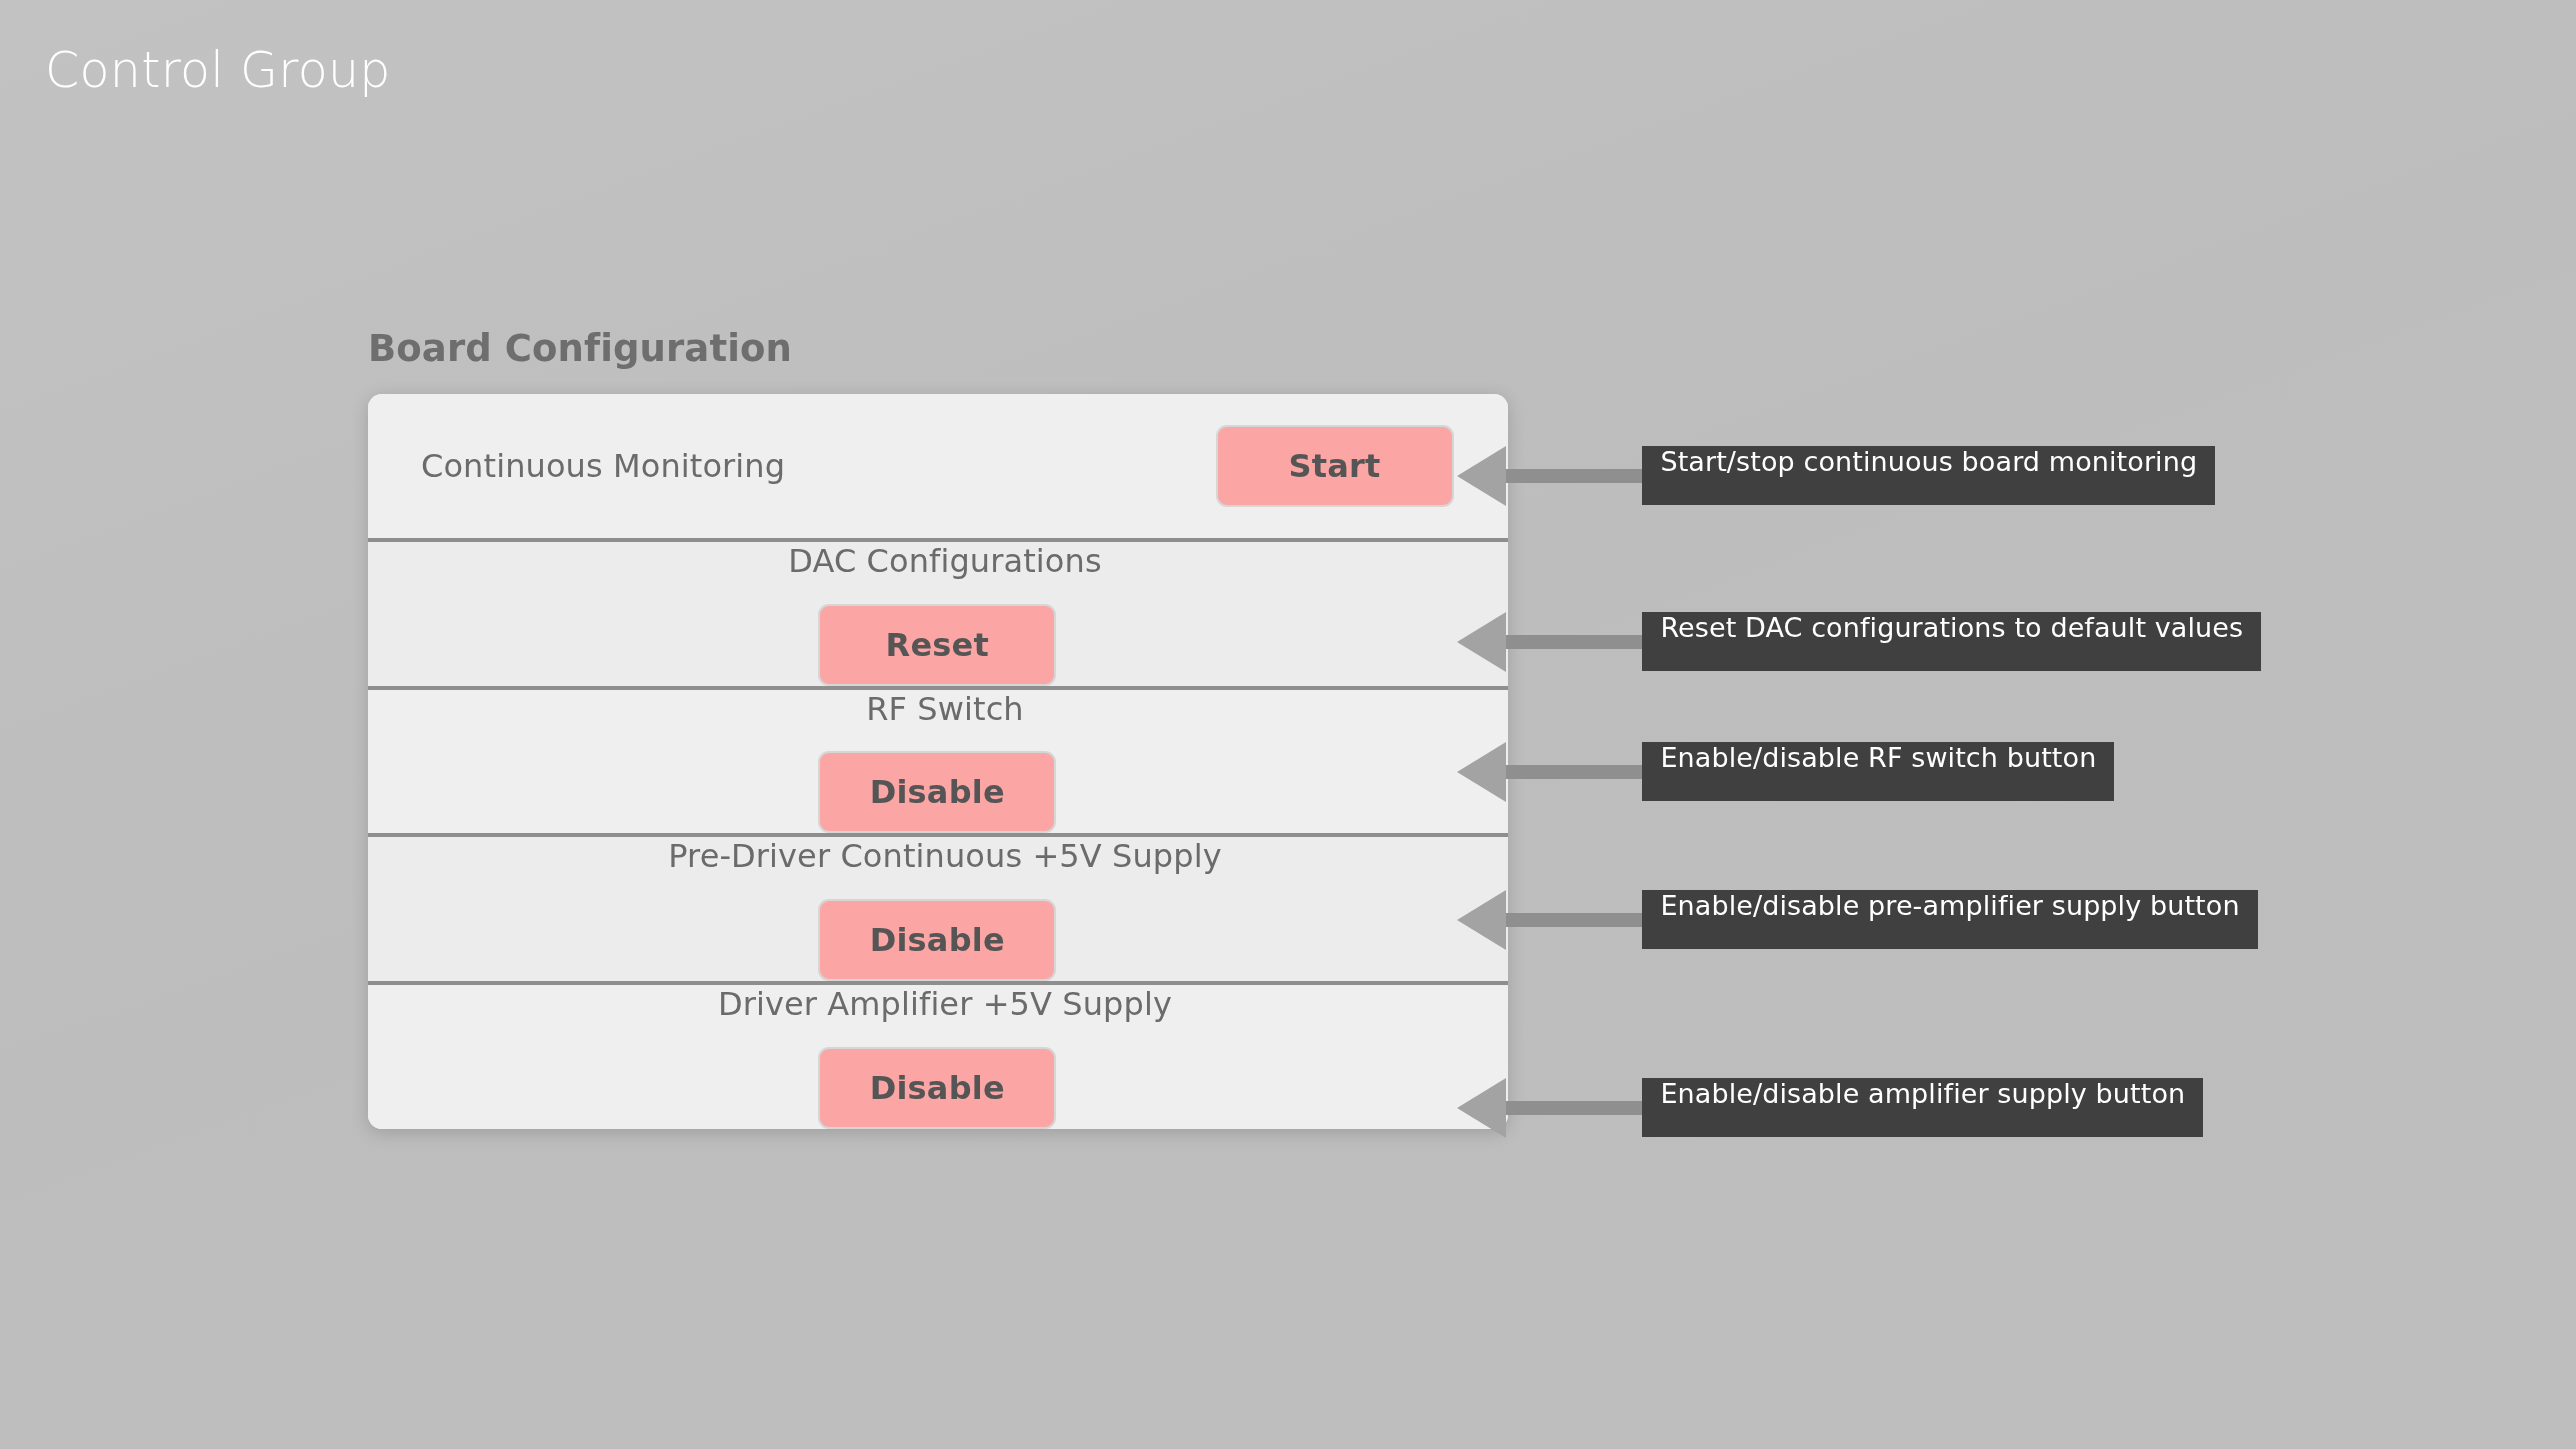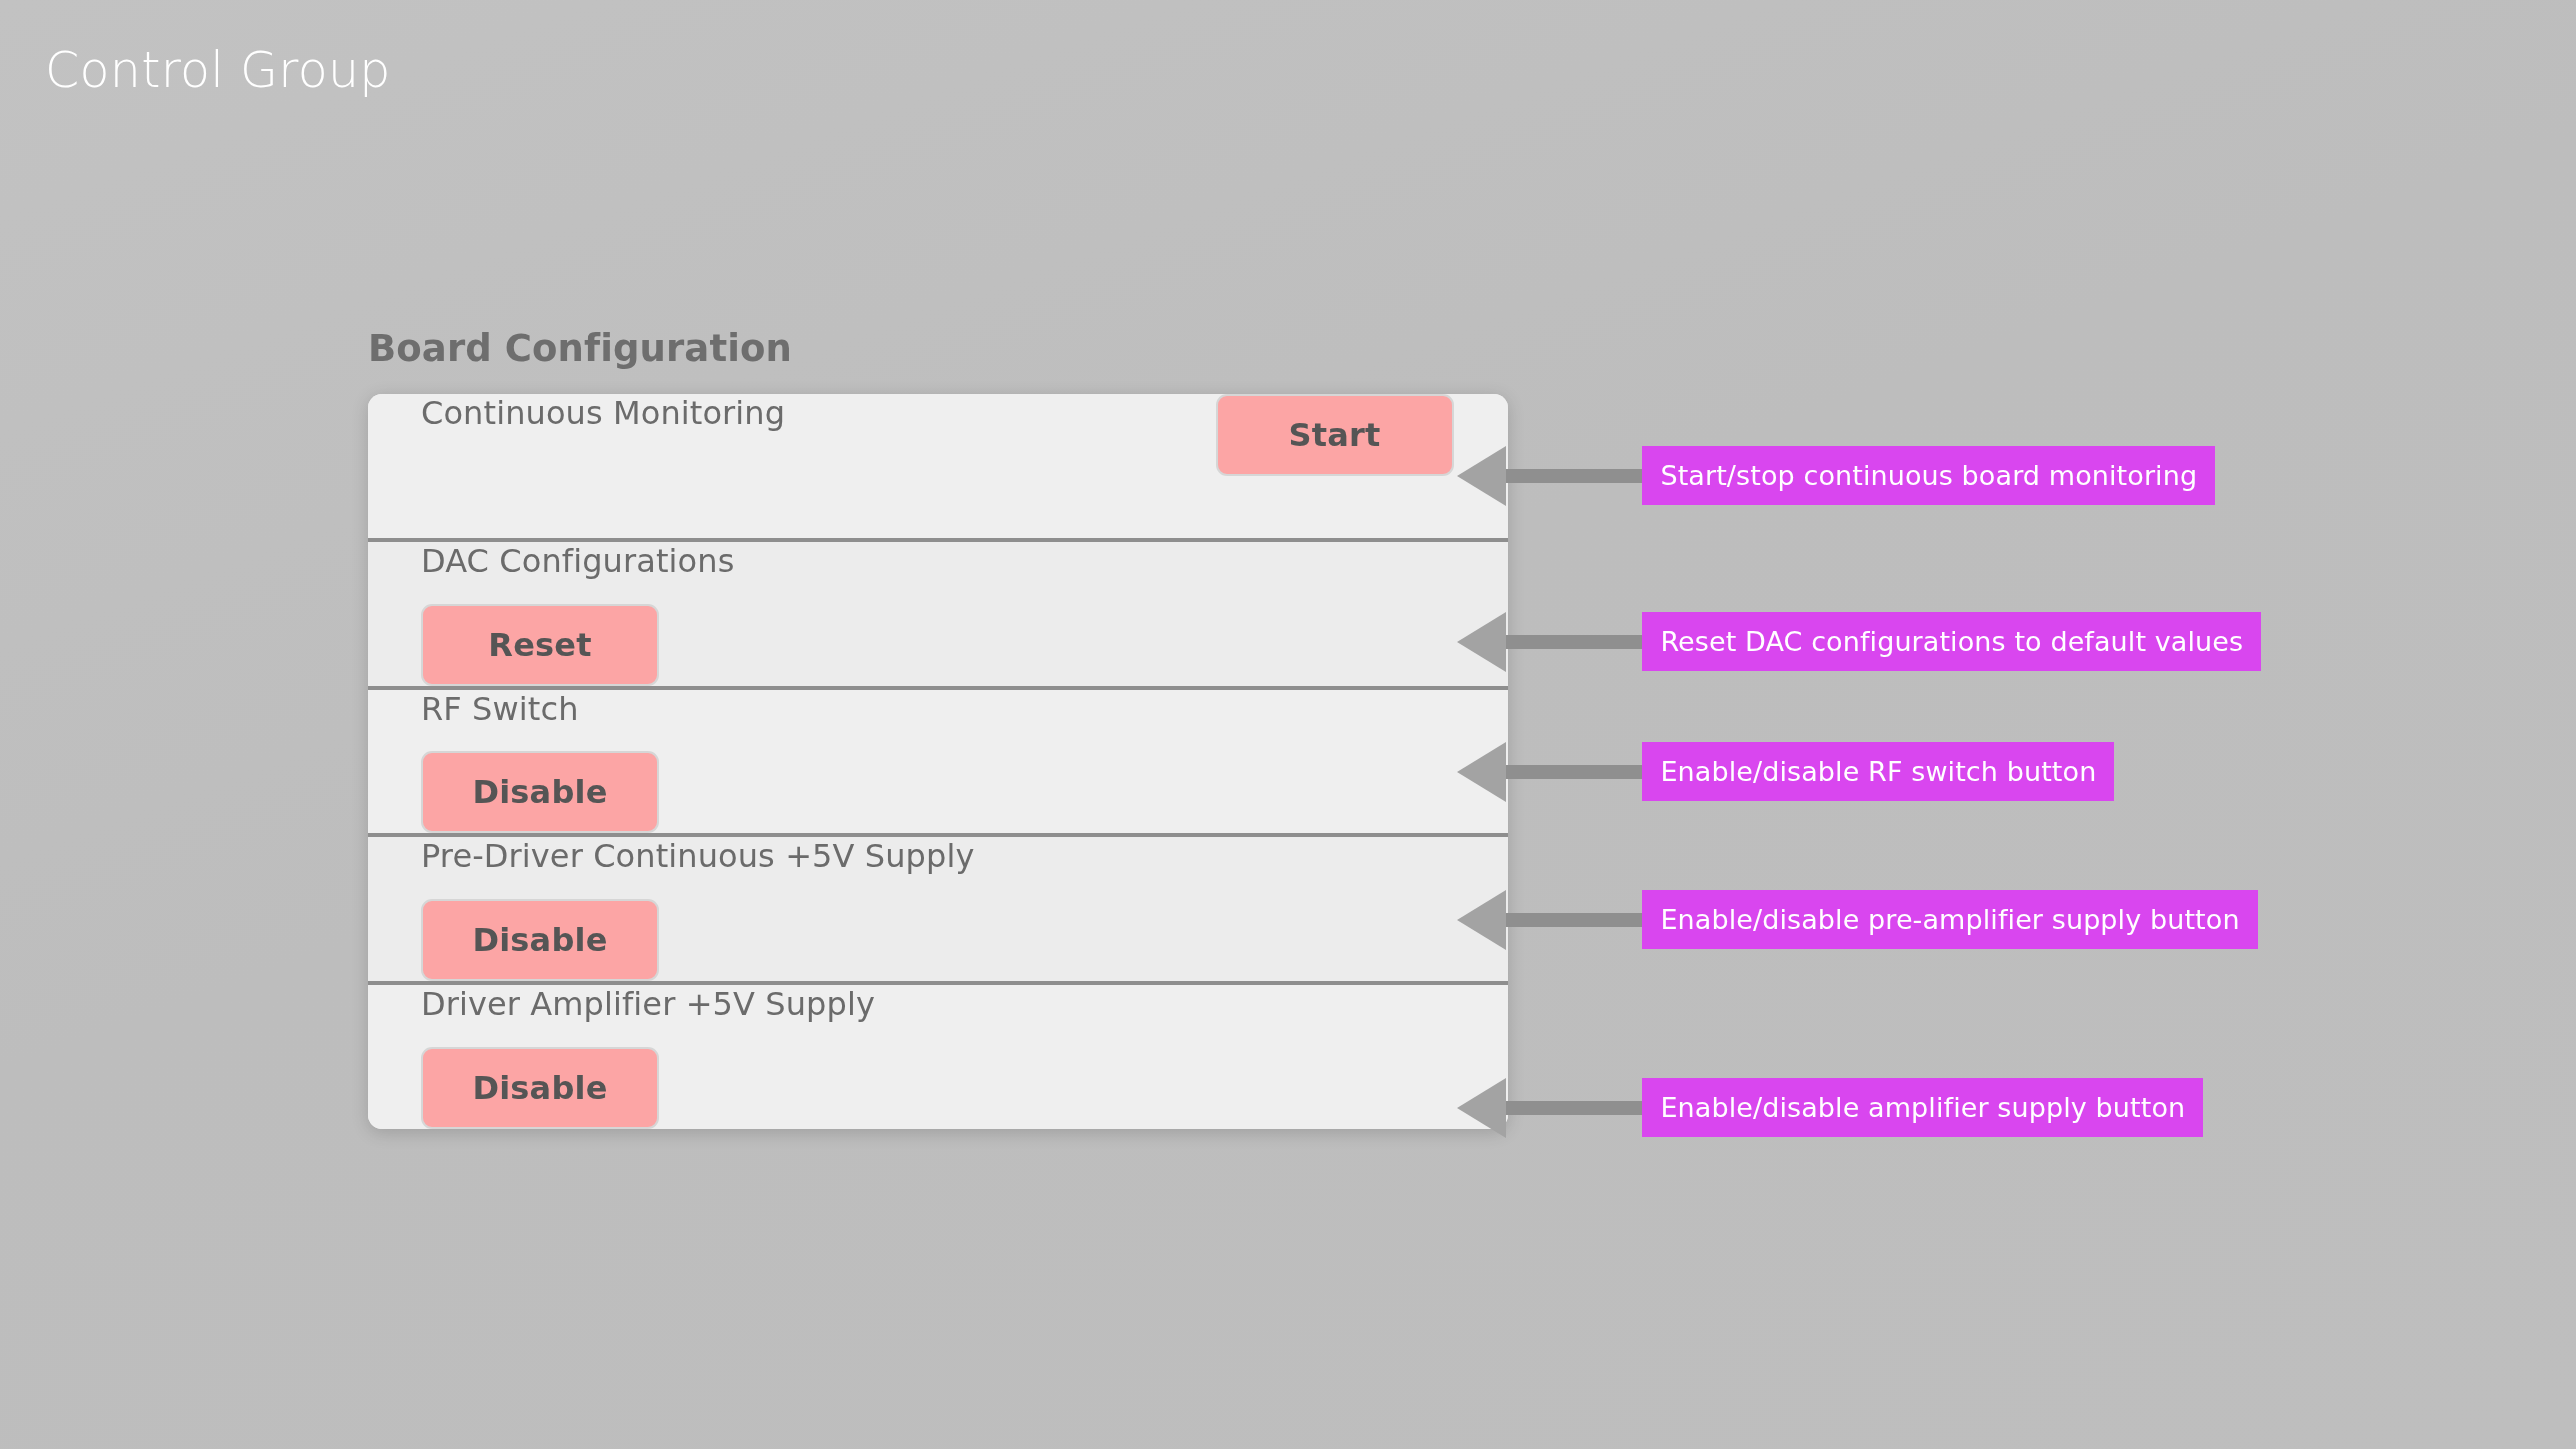--- a/index.html
+++ b/index.html
@@ -54,21 +54,21 @@
     background: #ededed;
     box-shadow: 0 3.9px 16.7px rgba(0,0,0,0.16);
     display: flex;
     flex-direction: column;
   }
 
   .config-row {
     position: relative;
     flex: 1 1 0;
     display: flex;
-    align-items: flex-start;
+    align-items: center;
     background: #eeeeee;
     padding-left: 53px;
     padding-right: 39px;
   }
 
   .config-row + .config-row { border-top: 4.5px solid #8e8e8e; flex-direction: column; }
 
   .config-row:nth-child(odd)  { background: #efefef; }
   .config-row:nth-child(even) { background: #ececec; }
 
@@ -121,23 +121,22 @@
   .callout-shaft {
     flex: 0 0 auto;
     width: 139px;
     height: 14px;
     background: #8f8f8f;
   }
 
   .callout-box {
     flex: 0 0 auto;
     height: 59px;
-    background: #d946ef;
-    display: flex;
-    align-items: center;
+    background: #404040;
+    display: flex;
     padding: 0 18px;
     margin-left: -2.6px;
   }
 
   .callout-text {
     font-size: 27px;
     font-weight: 400;
     color: #ffffff;
     white-space: nowrap;
     letter-spacing: 0.1px;

